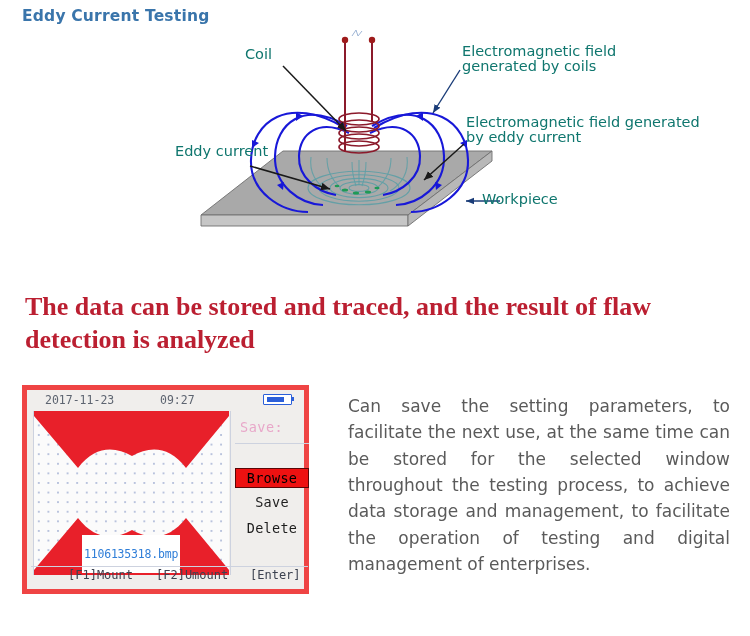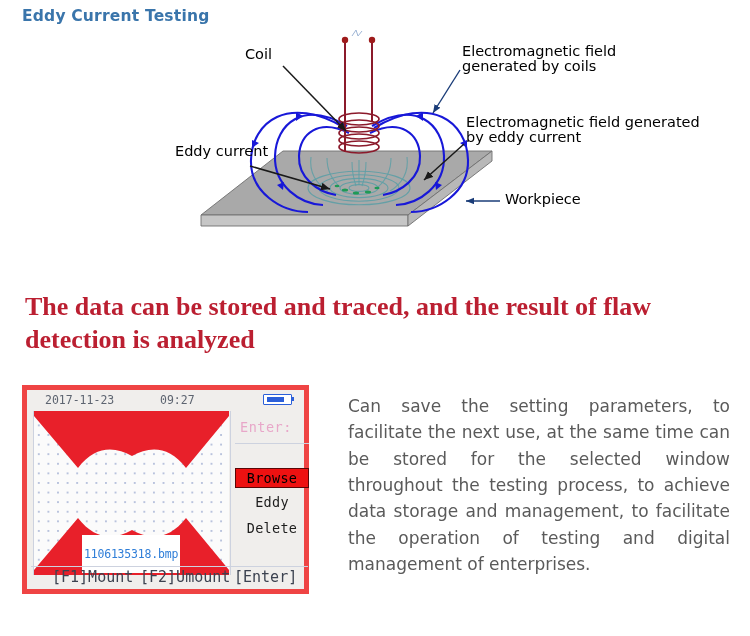--- a/index.html
+++ b/index.html
@@ -29,29 +29,29 @@
     font-weight: bold;
     font-size: 15.5px;
     letter-spacing: .2px;
     color: #3a75ab;
     margin-left: 22px;
   }
   .diag-label {
     position: absolute;
     font-family: "DejaVu Sans", sans-serif;
     font-size: 14.5px;
-    color: #000000;
+    color: #0f766e;
     line-height: 1.06;
     white-space: pre-line;
   }
   #label-coil      { left: 245px; top: 47px; }
   #label-emf-coils { left: 462px; top: 44px; }
   #label-emf-eddy  { left: 466px; top: 115px; }
   #label-eddy      { left: 175px; top: 144px; }
-  #label-workpiece { left: 505px; top: 192px; }
+  #label-workpiece { left: 482px; top: 192px; }
 
   #diagram-svg { position: absolute; left: 0; top: 0; }
 
   
   #headline {
     position: absolute;
     left: 25px; top: 290px;
     width: 700px;
     text-align: left;
     font-family: "Liberation Serif", serif;
@@ -168,24 +168,24 @@
   #dev-menu-delete { top: 109px; }
 
   #dev-foot-rule {
     position: absolute;
     left: 4px; bottom: 22px;
     width: 277px; height: 1px;
     background: #cdd2df;
   }
   #dev-footer {
     position: absolute;
-    left: 0; bottom: 0;
+    left: 16px; bottom: 0;
     width: 100%; height: 24px;
     font-family: "DejaVu Sans Mono", monospace;
-    font-size: 15px;
+    font-size: 12px;
     color: #3c4250;
   }
   #dev-f1    { position: absolute; left: 25px;  top: 3px; }
   #dev-f2    { position: absolute; left: 113px; top: 3px; }
   #dev-enter { position: absolute; left: 207px; top: 3px; text-align: right; }
 
   
   #body-copy {
     position: absolute;
     left: 348px; top: 393px;
@@ -327,24 +327,24 @@
     <svg id="dev-plot-svg" width="195" height="164">
 
       <path fill="#e8202a" d="M0,0 L195,0 L195,5 L152,57 C135,35 116,35 98,45 C80,35 61,35 44,57 L0,5 Z"></path>
 
       <path fill="#e8202a" d="M0,164 L195,164 L195,159 L152,107 C135,129 116,129 98,119 C80,129 61,129 44,107 L0,159 Z"></path>
     </svg>
     <div id="dev-filename">1106135318.bmp</div>
   </div>
 
   <div id="dev-menu">
-    <div id="dev-file-label">Enter:</div>
+    <div id="dev-file-label">Save:</div>
     <div id="dev-file-rule"></div>
     <div class="dev-menu-item selected" id="dev-menu-browse">Browse</div>
-    <div class="dev-menu-item" id="dev-menu-save">Eddy</div>
+    <div class="dev-menu-item" id="dev-menu-save">Save</div>
     <div class="dev-menu-item" id="dev-menu-delete">Delete</div>
   </div>
 
   <div id="dev-foot-rule"></div>
   <div id="dev-footer">
     <span id="dev-f1">[F1]Mount</span>
     <span id="dev-f2">[F2]Umount</span>
     <span id="dev-enter">[Enter]</span>
   </div>
 </div>

